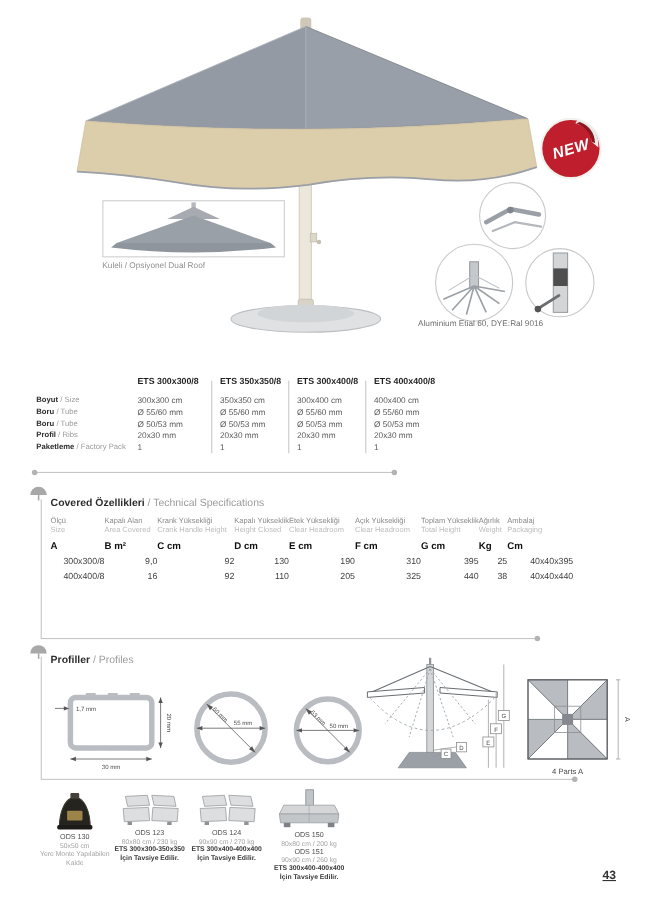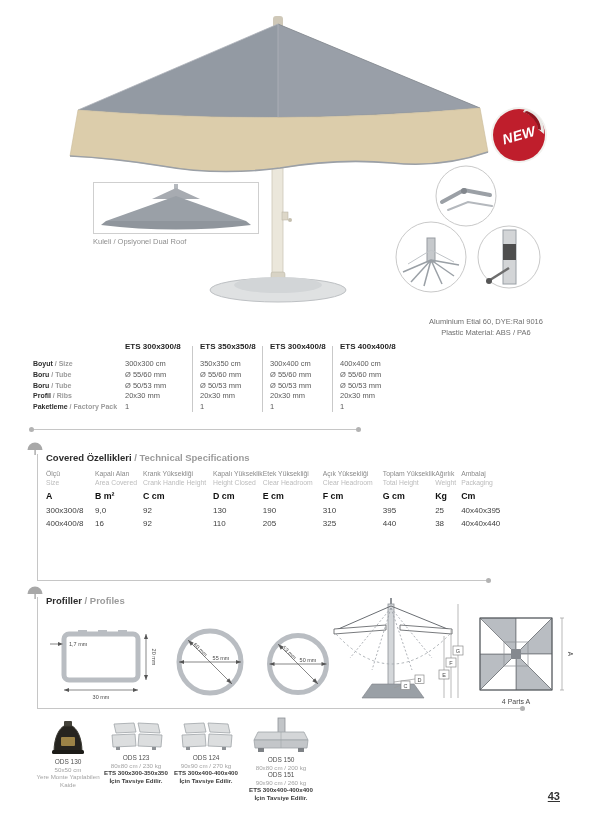--- a/index.html
+++ b/index.html
@@ -1,43 +1,43 @@
 <!DOCTYPE html>
 <html><head>
 <meta charset="utf-8">
 <style>
   html,body{margin:0;padding:0;background:#fff;}
   .page{position:relative;width:600px;height:837px;background:#ffffff;
         font-family:"Liberation Sans",sans-serif;overflow:hidden;}
   .abs{position:absolute;}
   svg text{font-family:"Liberation Sans",sans-serif;}
-  .g{color:#9b9b9b;font-weight:bold;}
+  .g{color:#9b9b9b;font-weight:normal;}
   .line{position:absolute;background:#c6c6c6;}
   .dot{position:absolute;width:5px;height:5px;border-radius:50%;background:#b3b3b3;}
   .sec-title{position:absolute;font-size:9.5px;font-weight:bold;color:#2c2c2c;white-space:nowrap;}
   
   .inset-box{position:absolute;left:93px;top:182px;width:164px;height:50px;border:1px solid #cfcfcf;background:#fff;}
   .inset-caption{position:absolute;left:93px;top:237px;width:166px;text-align:left;font-size:7.5px;color:#8f8f8f;}
-  .material-note{position:absolute;left:380px;top:316px;width:212px;text-align:center;
+  .material-note{position:absolute;left:380px;top:288px;width:212px;
                  font-size:7.5px;color:#6f6f6f;line-height:11px;}
   .new-badge{position:absolute;left:490px;top:106px;width:58px;height:58px;}
   
   .models{position:absolute;left:33px;top:342px;display:grid;
           grid-template-columns:88px 75px 70px 70px 70px;}
   .m-h{font-size:8px;font-weight:bold;color:#1f1f1f;padding:0 0 8px 4px;white-space:nowrap;}
   .m-lbl{font-size:7px;color:#2e2e2e;font-weight:bold;line-height:10.8px;white-space:nowrap;}
   .m-val{font-size:7.5px;color:#5a5a5a;line-height:10.8px;padding-left:4px;white-space:nowrap;}
   .vsep{position:absolute;width:1px;height:66px;top:346px;background:#c9c9c9;}
   
   .specs-table{position:absolute;left:46px;top:470px;border-collapse:collapse;table-layout:fixed;}
   .specs-table td{padding:0;text-align:left;vertical-align:top;}
   .t-tr td{font-size:6.8px;color:#8a8a8a;line-height:8.5px;white-space:nowrap;}
   .t-en td{font-size:6.8px;color:#bcbcbc;line-height:8.5px;padding-bottom:4px;white-space:nowrap;}
   .t-unit td{font-size:8.8px;font-weight:bold;color:#111;padding-bottom:5px;white-space:nowrap;}
-  .specs-table tbody td{font-size:8px;color:#3e3e3e;height:13.2px;white-space:nowrap;}
+  .specs-table tbody td{font-size:8px;color:#3e3e3e;height:13.2px;white-space:nowrap;text-align:right;}
   
   .base{position:absolute;text-align:center;}
   .b-img{display:block;margin:0 auto 2px auto;}
   .b-name{font-size:6.5px;color:#4f4f4f;line-height:7.6px;}
   .b-size{font-size:6.2px;color:#a3a3a3;line-height:7.6px;}
   .b-rec{font-size:6.2px;font-weight:bold;color:#3a3a3a;line-height:7.6px;}
   .page-num{position:absolute;right:40px;top:790px;font-size:11px;font-weight:bold;color:#333;text-decoration:underline;}
 </style>
 </head>
 <body>
@@ -102,21 +102,20 @@
   <svg class="abs" style="left:476px;top:224px;" width="66" height="66" viewBox="0 0 66 66">
     <circle cx="33" cy="33" r="31" fill="#fff" stroke="#c9c9c9" stroke-width="1"></circle>
     <rect x="27" y="6" width="13" height="54" fill="#d3d5d7" stroke="#9aa0a6" stroke-width="1"></rect>
     <rect x="27" y="20" width="13" height="16" fill="#4e4e4e"></rect>
     <line x1="33" y1="44" x2="14" y2="56" stroke="#6e6e6e" stroke-width="2.5"></line>
     <circle cx="13" cy="57" r="3" fill="#555"></circle>
   </svg>
 
   <div class="material-note">
     <div>Aluminium Etial 60, DYE:Ral 9016</div>
-    <div>Plastic Material: ABS / PA6</div>
   </div>
 
   <div class="new-badge">
     <svg width="58" height="58" viewBox="0 0 58 58">
       <circle cx="29" cy="29" r="28" fill="#f1f1ee"></circle>
       <circle cx="29" cy="29" r="26" fill="#bf1e2c"></circle>
       <path d="M35,3 Q55,8 54,28 L48,23 Q48,11 33,6 Z" fill="#e9e9e6"></path>
       <path d="M48,23 Q47,12 34,6 L37,5 Q50,10 51,24 Z" fill="#8c1620"></path>
       <text x="29" y="34" text-anchor="middle" font-size="14" font-weight="bold" font-style="italic" fill="#ffffff" letter-spacing="0.5" transform="rotate(-16 29 29)">NEW</text>
     </svg>

